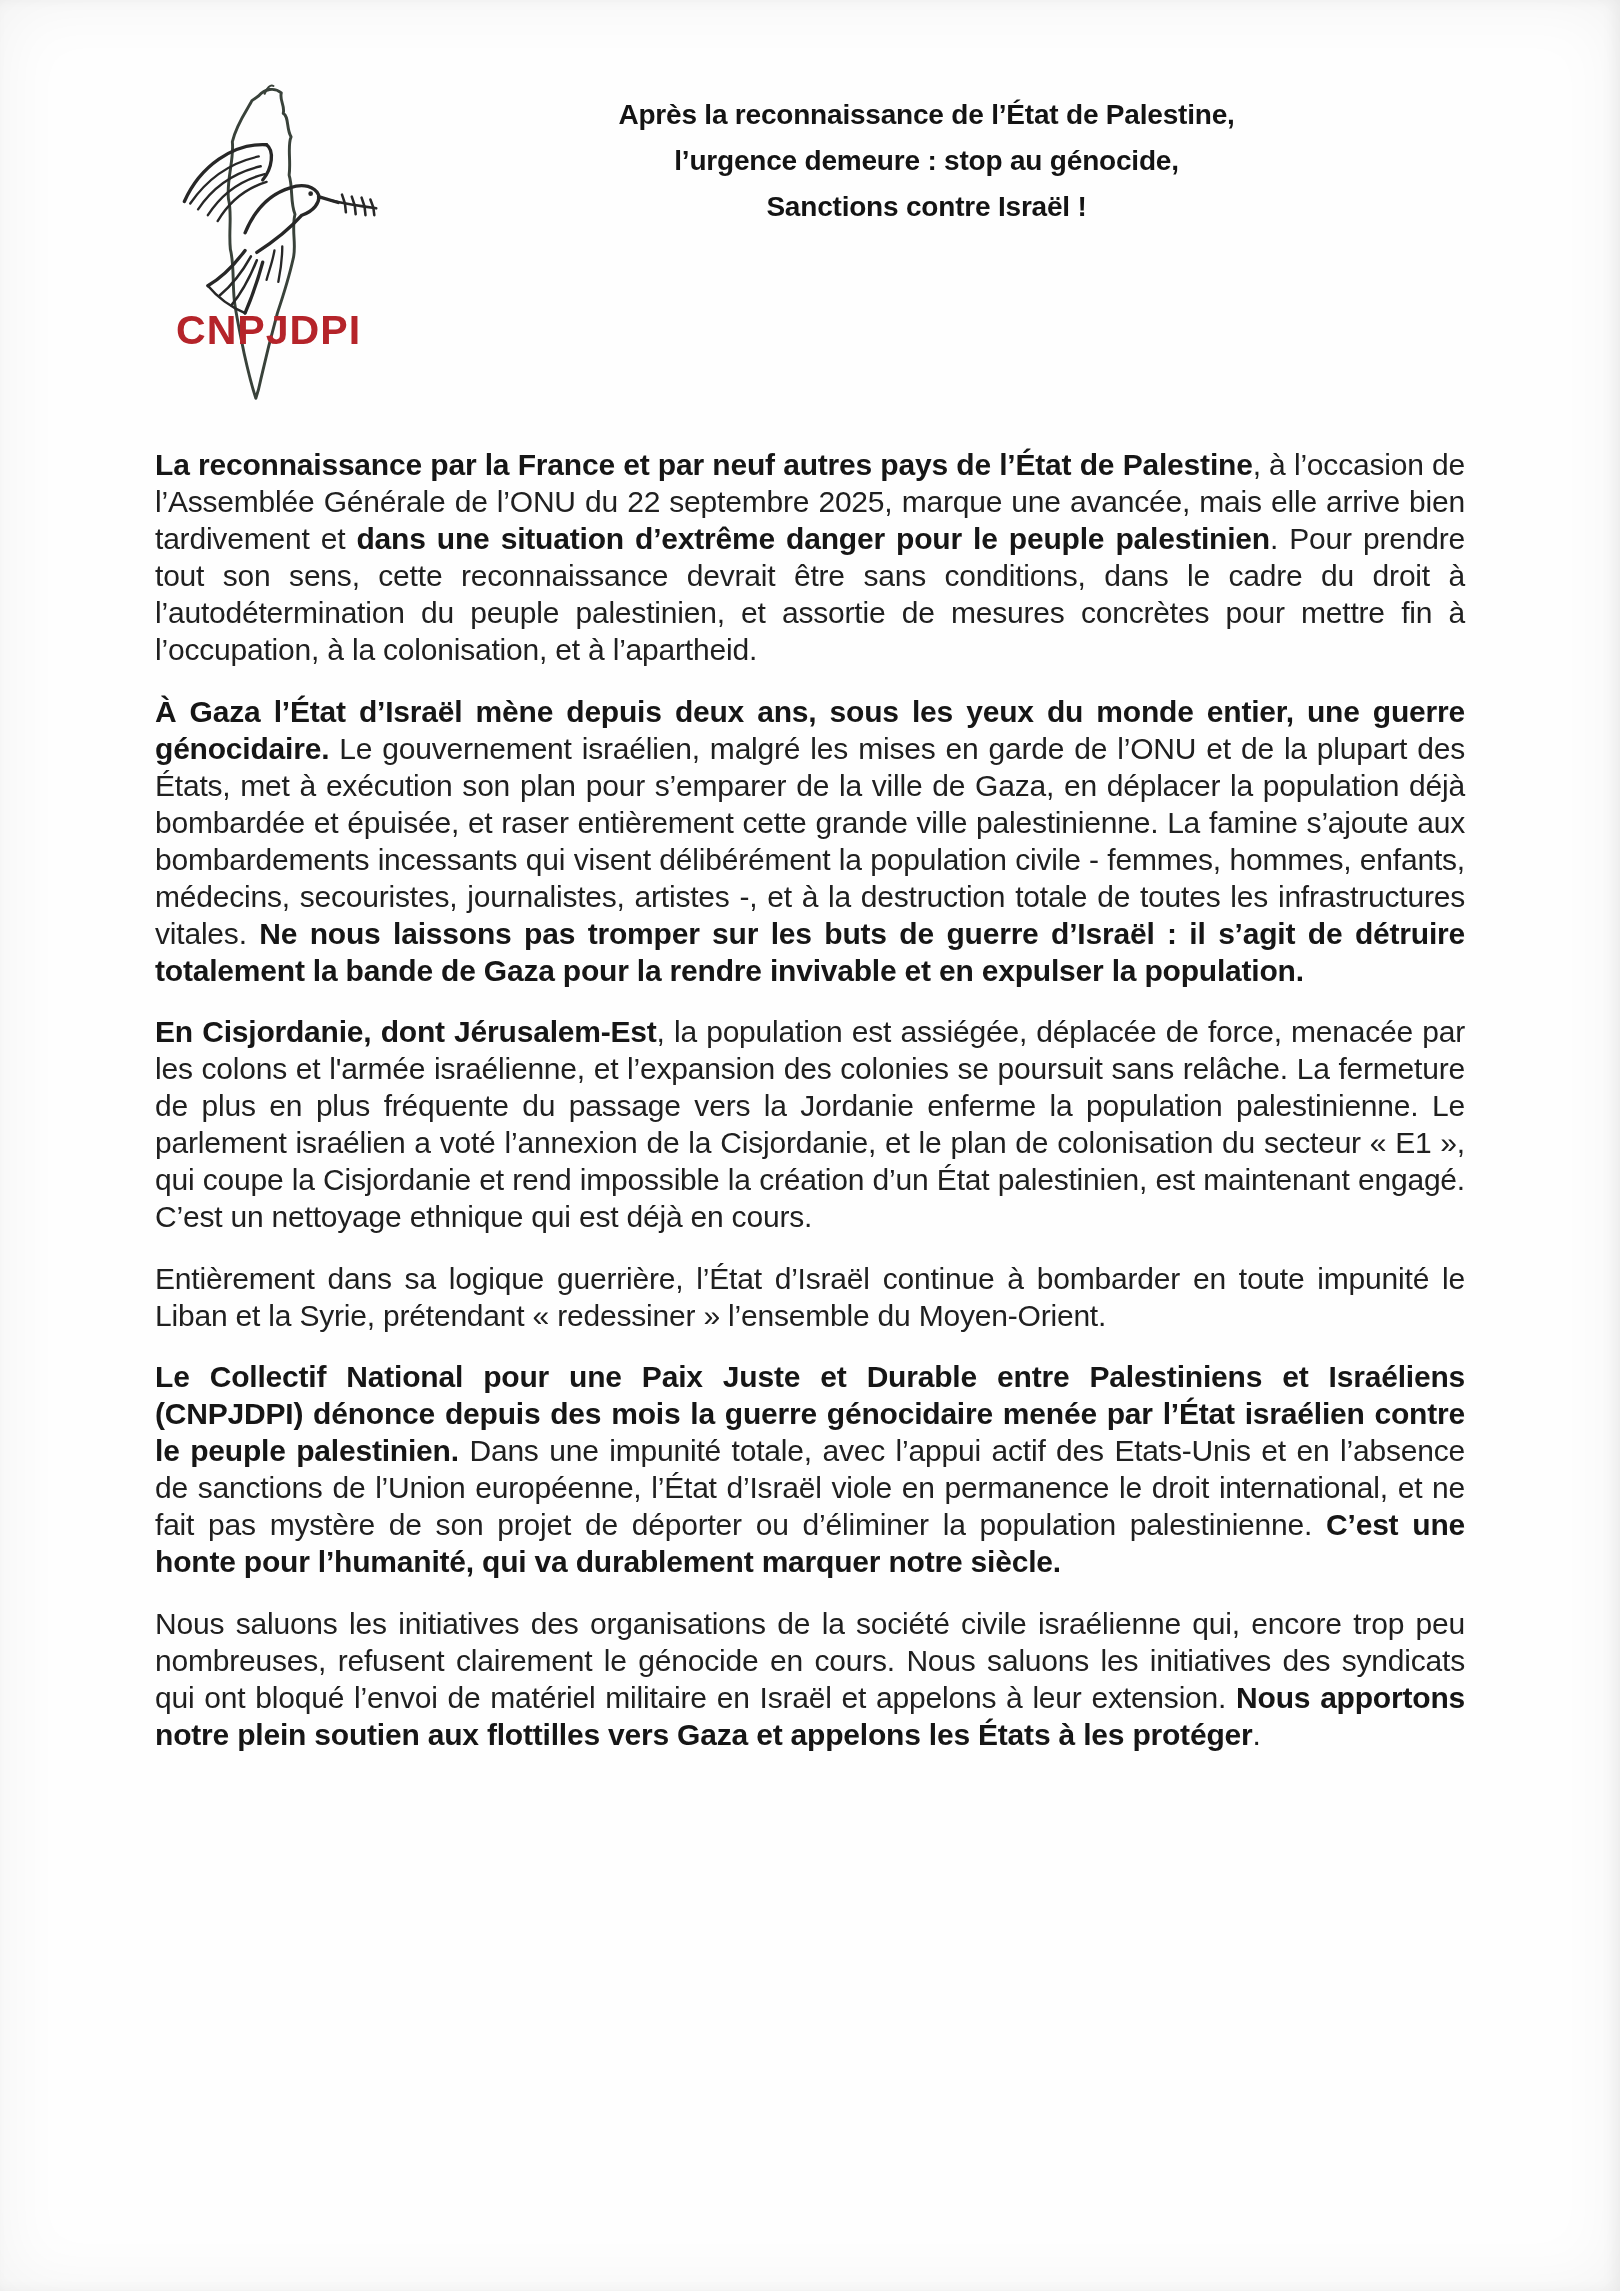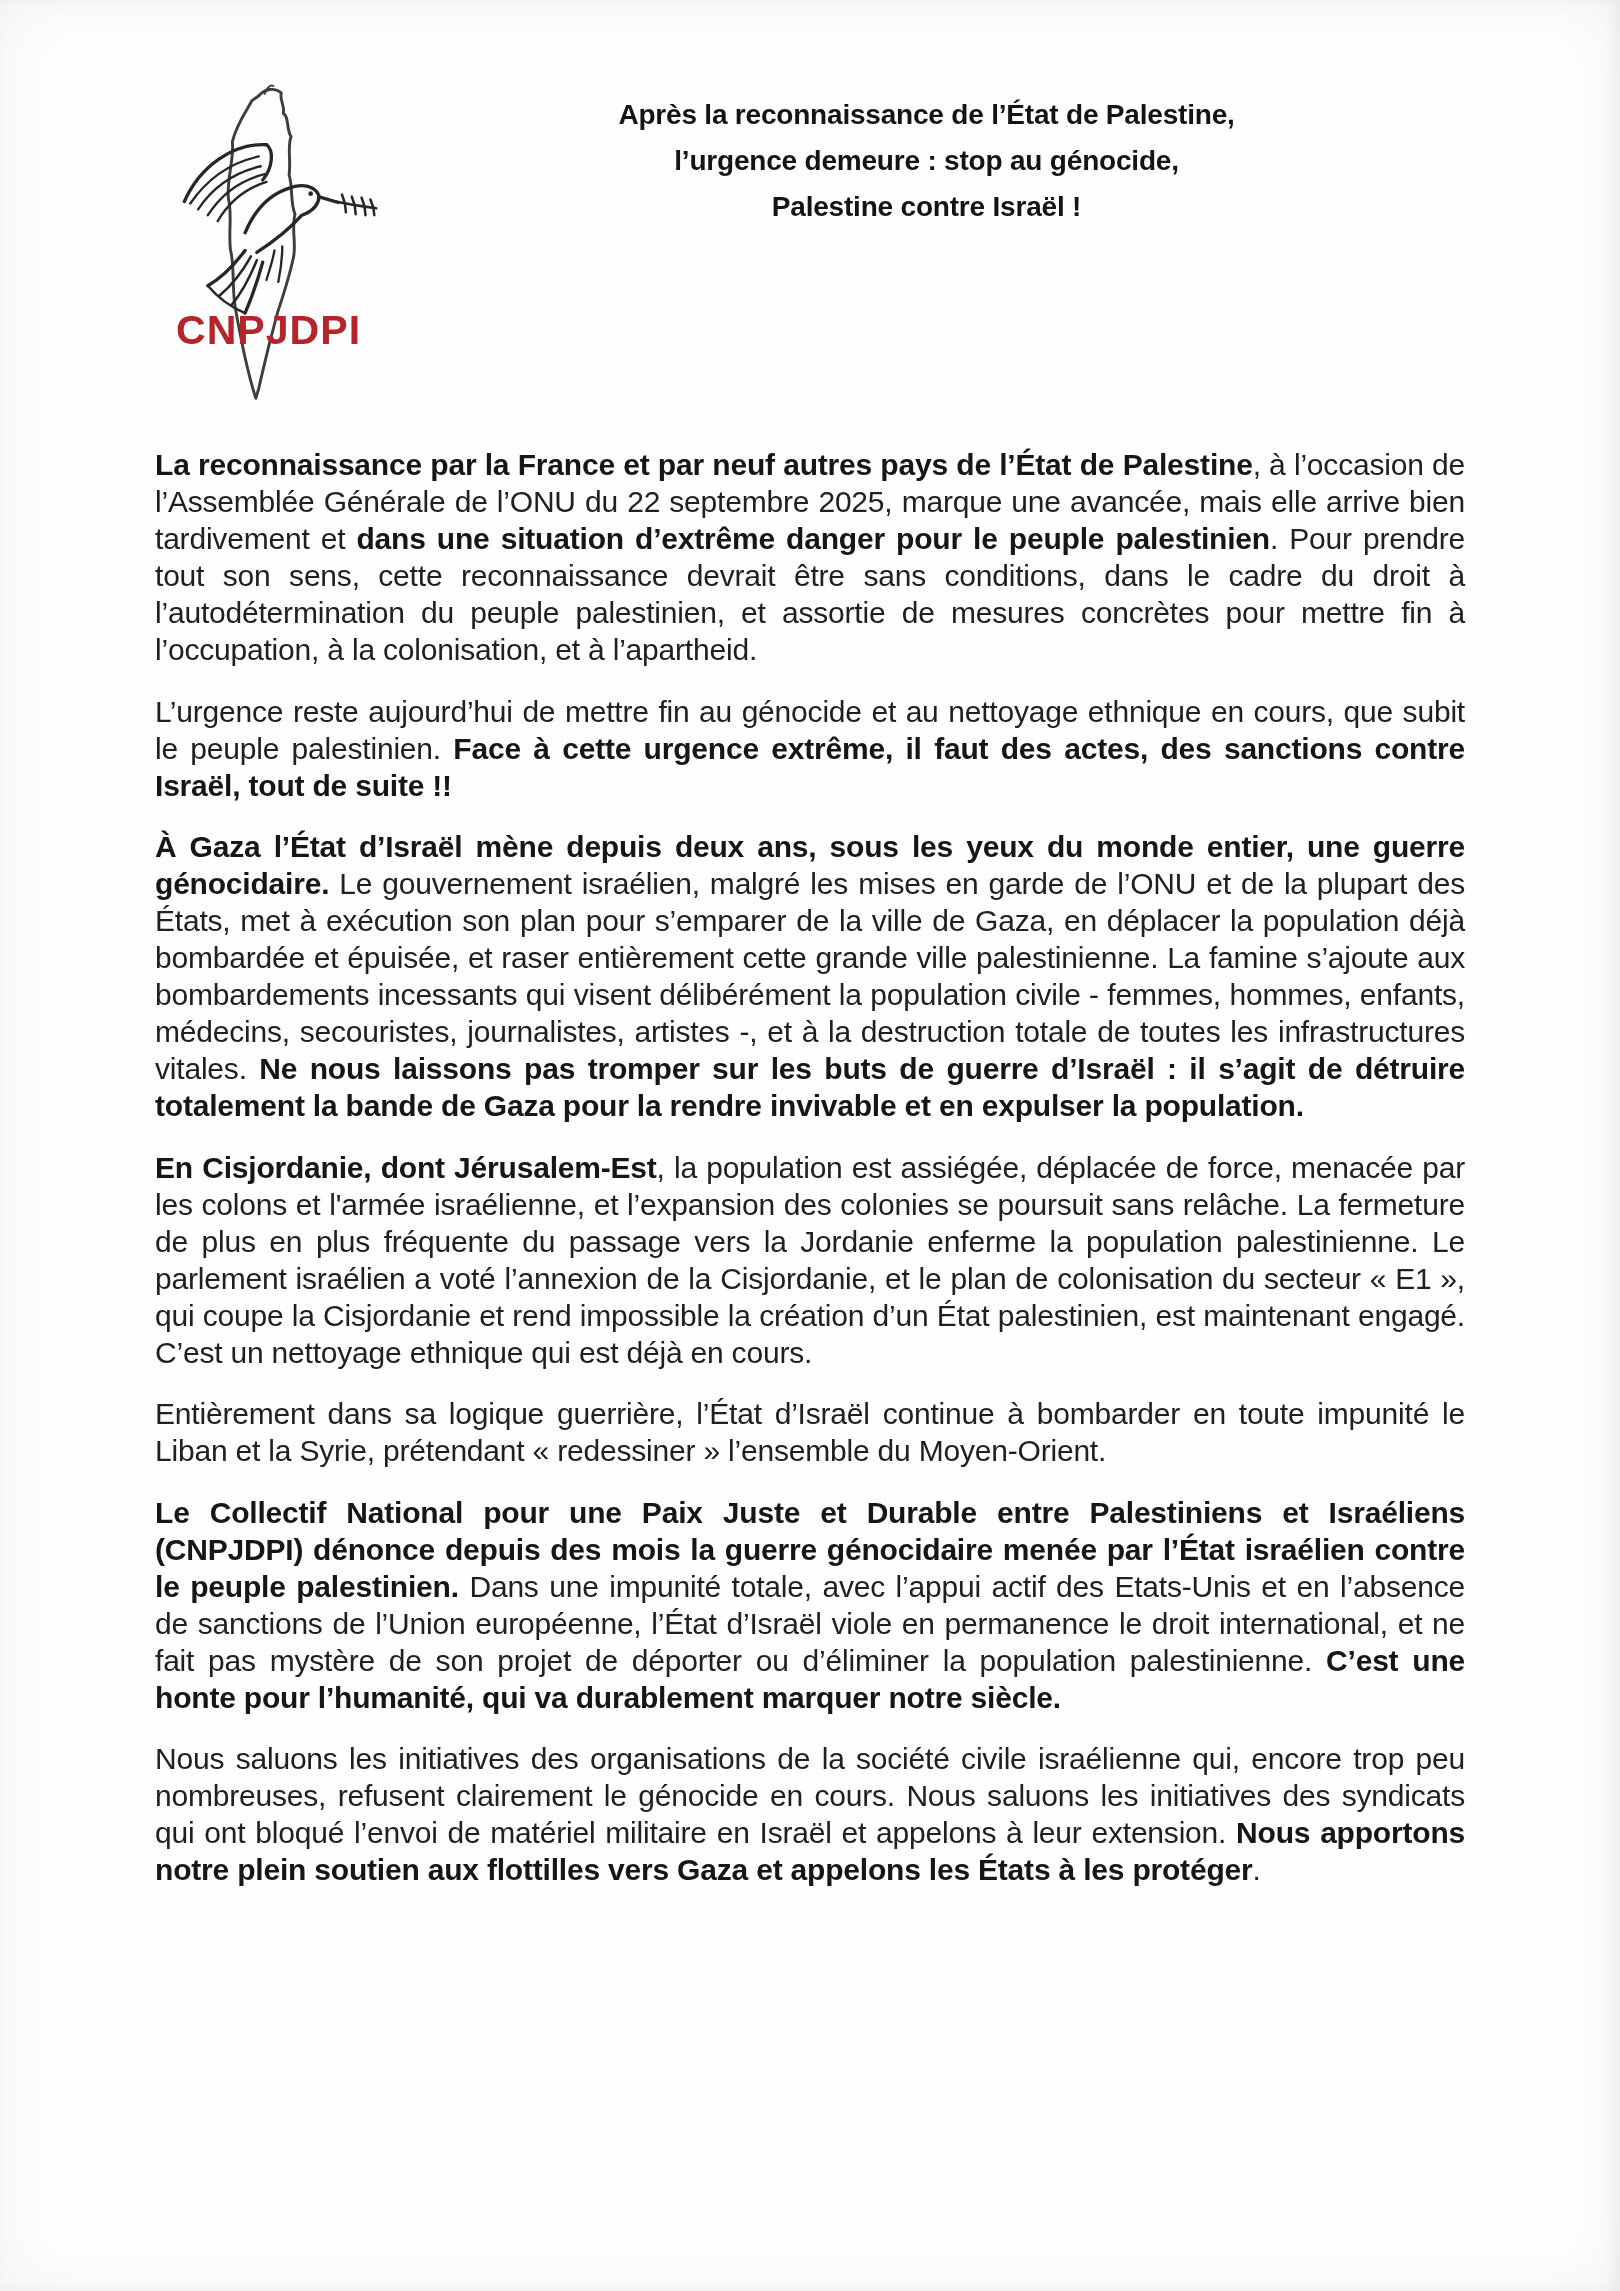--- a/index.html
+++ b/index.html
@@ -103,28 +103,27 @@
           <path d="M130,166 C130,180 128,192 126,202" stroke-width="2.4"></path>
         </g>
 
         <text x="116" y="266" text-anchor="middle" font-family="Liberation Sans, sans-serif" font-size="42" font-weight="bold" letter-spacing="1" fill="#b5242a">CNPJDPI</text>
       </svg>
     </div>
 
     <h1 class="doc-title">
       <span class="tl">Après la reconnaissance de l’État de Palestine,</span>
       <span class="tl">l’urgence demeure : stop au génocide,</span>
-      <span class="tl">Palestine contre Israël !</span>
+      <span class="tl">Sanctions contre Israël !</span>
     </h1>
 
   </header>
 
   <main class="body-text">
       <p class="para"><span class="bold">La reconnaissance par la France et par neuf autres pays de l’État de Palestine</span><span>, à l’occasion de l’Assemblée Générale de l’ONU du 22 septembre 2025, marque une avancée, mais elle arrive bien tardivement et </span><span class="bold">dans une situation d’extrême danger pour le peuple palestinien</span><span>. Pour prendre tout son sens, cette reconnaissance devrait être sans conditions, dans le cadre du droit à l’autodétermination du peuple palestinien, et assortie de mesures concrètes pour mettre fin à l’occupation, à la colonisation, et à l’apartheid.</span></p>
-      <p class="para"><span>L’urgence reste aujourd’hui de mettre fin au génocide et au nettoyage ethnique en cours, que subit le peuple palestinien. </span><span class="bold">Face à cette urgence extrême, il faut des actes, des sanctions contre Israël, tout de suite !!</span></p>
       <p class="para"><span class="bold">À Gaza l’État d’Israël mène depuis deux ans, sous les yeux du monde entier, une guerre génocidaire.</span><span> Le gouvernement israélien, malgré les mises en garde de l’ONU et de la plupart des États, met à exécution son plan pour s’emparer de la ville de Gaza, en déplacer la population déjà bombardée et épuisée, et raser entièrement cette grande ville palestinienne. La famine s’ajoute aux bombardements incessants qui visent délibérément la population civile - femmes, hommes, enfants, médecins, secouristes, journalistes, artistes -, et à la destruction totale de toutes les infrastructures vitales. </span><span class="bold">Ne nous laissons pas tromper sur les buts de guerre d’Israël : il s’agit de détruire totalement la bande de Gaza pour la rendre invivable et en expulser la population.</span></p>
       <p class="para"><span class="bold">En Cisjordanie, dont Jérusalem-Est</span><span>, la population est assiégée, déplacée de force, menacée par les colons et l'armée israélienne, et l’expansion des colonies se poursuit sans relâche. La fermeture de plus en plus fréquente du passage vers la Jordanie enferme la population palestinienne. Le parlement israélien a voté l’annexion de la Cisjordanie, et le plan de colonisation du secteur «&nbsp;E1&nbsp;», qui coupe la Cisjordanie et rend impossible la création d’un État palestinien, est maintenant engagé. C’est un nettoyage ethnique qui est déjà en cours.</span></p>
       <p class="para"><span>Entièrement dans sa logique guerrière, l’État d’Israël continue à bombarder en toute impunité le Liban et la Syrie, prétendant «&nbsp;redessiner&nbsp;» l’ensemble du Moyen-Orient.</span></p>
       <p class="para"><span class="bold">Le Collectif National pour une Paix Juste et Durable entre Palestiniens et Israéliens (CNPJDPI) dénonce depuis des mois la guerre génocidaire menée par l’État israélien contre le peuple palestinien.</span><span> Dans une impunité totale, avec l’appui actif des Etats-Unis et en l’absence de sanctions de l’Union européenne, l’État d’Israël viole en permanence le droit international, et ne fait pas mystère de son projet de déporter ou d’éliminer la population palestinienne. </span><span class="bold">C’est une honte pour l’humanité, qui va durablement marquer notre siècle.</span></p>
       <p class="para"><span>Nous saluons les initiatives des organisations de la société civile israélienne qui, encore trop peu nombreuses, refusent clairement le génocide en cours. Nous saluons les initiatives des syndicats qui ont bloqué l’envoi de matériel militaire en Israël et appelons à leur extension. </span><span class="bold">Nous apportons notre plein soutien aux flottilles vers Gaza et appelons les États à les protéger</span><span>.</span></p>
     </main>
 
 </div>
 
 

